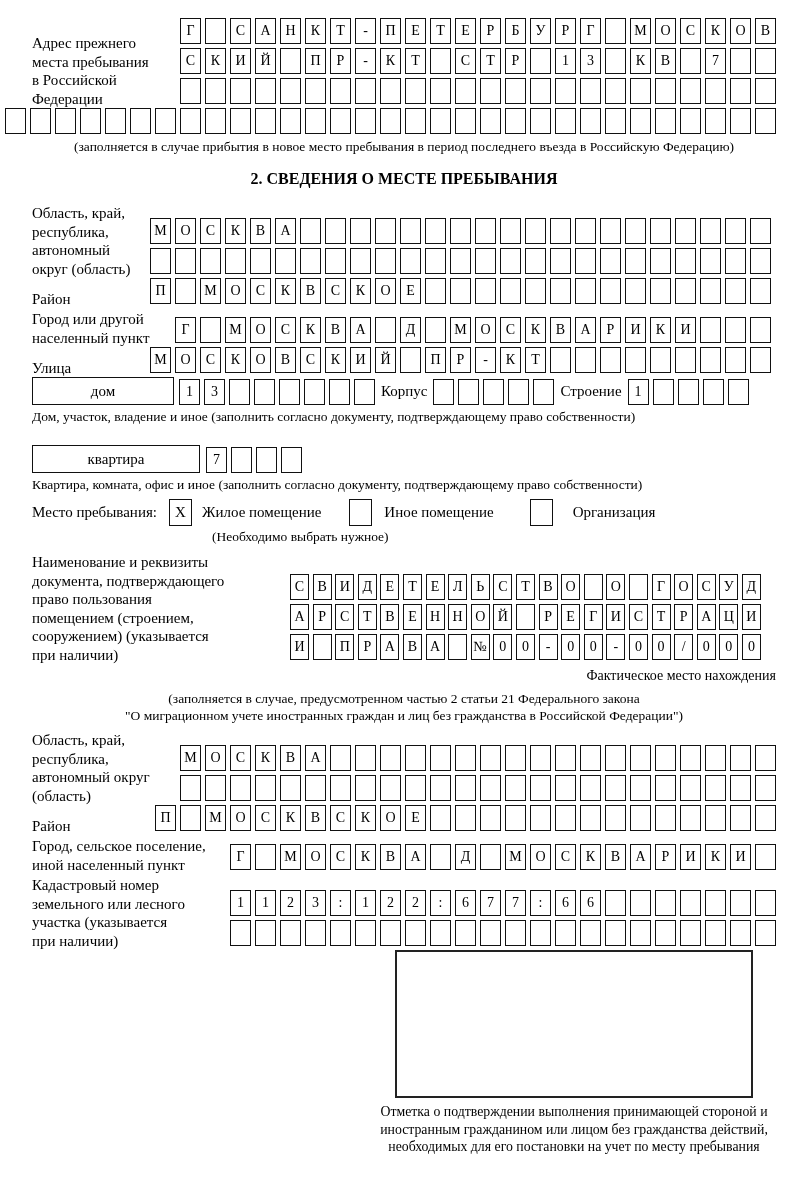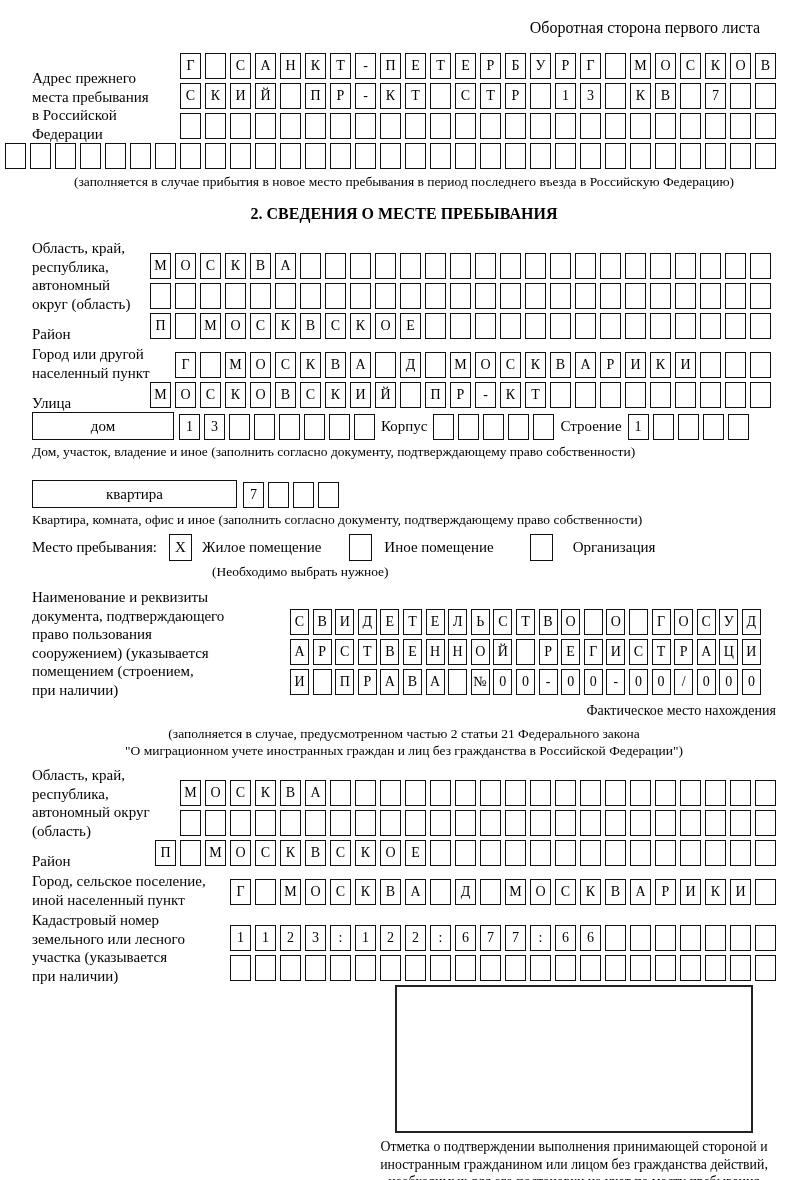--- a/index.html
+++ b/index.html
@@ -23,38 +23,37 @@
   .fullrow{margin-left:-27px;}
   .note{font-size:13.5px;line-height:17px;}
   .center{text-align:center;}
   .mb4{margin-bottom:20px;}
   .mb5{margin-bottom:5px;}
   .mb6{margin-bottom:14px;}
   .h1{text-align:center;font-weight:bold;font-size:16px;line-height:20px;margin:2px 0 13px 0;}
   .h2{text-align:right;font-weight:normal;font-size:14px;line-height:19px;margin:2px 0 5px 0;}
   .wbox{flex:0 0 auto;border:1.6px solid #111;height:28px;box-sizing:border-box;display:flex;align-items:center;justify-content:center;font-size:15px;background:#fff;}
   .wbox-dom{width:142px;margin-right:5px;}
-  .wbox-kv{width:205px;margin-right:6px;}
+  .wbox-kv{width:168px;margin-right:6px;}
   .inline-label{flex:0 0 auto;font-size:15px;line-height:28px;margin:0 6px;}
   .house-row{margin-bottom:3px;}
   .house-row .cells,.apt-row .cells{margin-bottom:0;}
   .apt-row{margin-bottom:3px;}
   .stay-row{display:flex;align-items:center;margin:6px 0 2px 0;font-family:Liberation Serif, serif;}
   .checkbox{flex:0 0 auto;width:23px;height:27px;border:1.6px solid #111;box-sizing:border-box;display:flex;align-items:center;justify-content:center;font-size:15px;background:#fff;}
   .stay-note{padding-left:180px;margin-bottom:6px;}
   .doc-block{margin-bottom:2px;}
   .stamp-box{width:358px;height:148px;border:2px solid #222;box-sizing:border-box;margin-left:363px;margin-bottom:5px;background:#fff;}
   .stamp-caption{width:392px;margin-left:346px;text-align:center;font-size:13.8px;line-height:17.5px;}
 </style>
 </head>
 <body>
 
 <div class="page">
 
-  <div class="top-title">Оборотная сторона первого листа</div>
 
   <div class="frow">
     <div class="label w148">
         <div>Адрес прежнего</div>
         <div>места пребывания</div>
         <div>в Российской</div>
         <div>Федерации</div>
       </div>
     <div class="rows">
       <div class="cells">
@@ -385,22 +384,22 @@
     <span class="checkbox" style="margin-left:36px;"></span>
     <span style="margin-left:20px;">Организация</span>
   </div>
   <div class="note stay-note">(Необходимо выбрать нужное)</div>
 
   <div class="frow doc-block">
     <div class="label w258">
         <div>Наименование и реквизиты</div>
         <div>документа, подтверждающего</div>
         <div>право пользования</div>
+        <div>помещением (строением,</div>
         <div>сооружением) (указывается</div>
-        <div>помещением (строением,</div>
         <div>при наличии)</div>
       </div>
     <div class="rows">
       <div class="cells cells-sm">
           <span class="cell">С</span>
           <span class="cell">В</span>
           <span class="cell">И</span>
           <span class="cell">Д</span>
           <span class="cell">Е</span>
           <span class="cell">Т</span>

